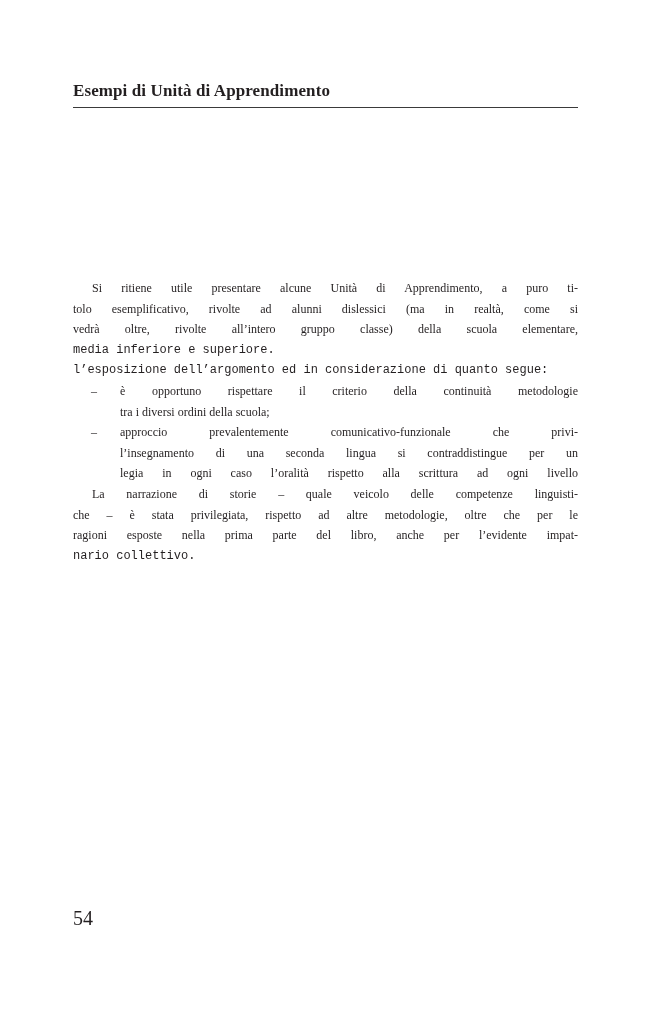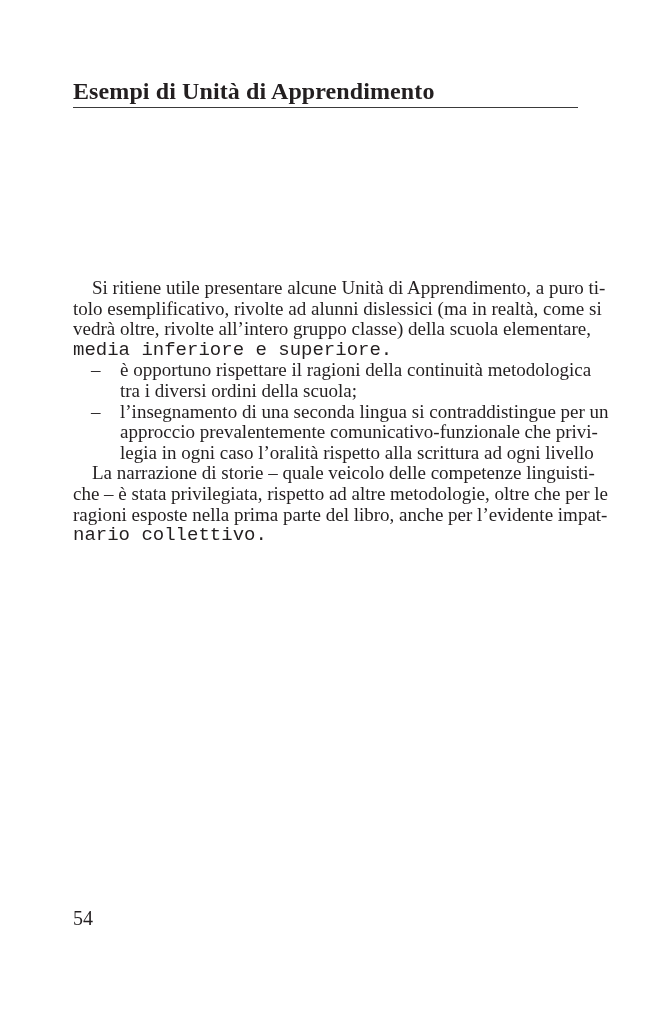--- a/index.html
+++ b/index.html
@@ -26,31 +26,31 @@
       position: absolute;
       left: 0;
       top: 78px;
       width: 505px;
       border-bottom: 1px solid #3a3a3a;
       padding-bottom: 3px;
     }
     .chapter-title {
       font-family: "Liberation Serif", serif;
       font-weight: bold;
-      font-size: 24px;
+      font-size: 17px;
       line-height: 26px;
       margin: 0;
       letter-spacing: 0.1px;
     }
     .body-text {
       position: absolute;
       left: 0;
       top: 278px;
       width: 505px;
-      font-size: 19px;
+      font-size: 12px;
       line-height: 20.6px;
       text-align: justify;
     }
     .para {
       margin: 0;
       text-indent: 19px;
       text-align: justify;
     }
     .para .ln {
       display: block;
@@ -105,32 +105,33 @@
   <div class="body-text">
 
     <p class="para">
       <span class="ln">Si ritiene utile presentare alcune Unità di Apprendimento, a puro ti-</span>
       <span class="ln" style="text-indent:0">tolo esemplificativo, rivolte ad alunni dislessici (ma in realtà, come si</span>
       <span class="ln" style="text-indent:0">vedrà oltre, rivolte all’intero gruppo classe) della scuola elementare,</span>
       <span class="ln last" style="text-indent:0">media inferiore e superiore.</span>
     </p>
 
     <p class="para">
+      <span class="ln last" style="text-indent:0">l’esposizione dell’argomento ed in considerazione di quanto segue:</span>
     </p>
 
     <ul class="list">
       <li class="list-item">
         <span class="dash">–</span>
-        <span class="ln">è opportuno rispettare il ragioni della continuità metodologica</span>
+        <span class="ln">è opportuno rispettare il criterio della continuità metodologie</span>
         <span class="ln last">tra i diversi ordini della scuola;</span>
       </li>
       <li class="list-item">
         <span class="dash">–</span>
+        <span class="ln">approccio prevalentemente comunicativo-funzionale che privi-</span>
         <span class="ln">l’insegnamento di una seconda lingua si contraddistingue per un</span>
-        <span class="ln">approccio prevalentemente comunicativo-funzionale che privi-</span>
         <span class="ln">legia in ogni caso l’oralità rispetto alla scrittura ad ogni livello</span>
       </li>
     </ul>
 
     <p class="para">
       <span class="ln">La narrazione di storie – quale veicolo delle competenze linguisti-</span>
       <span class="ln" style="text-indent:0">che – è stata privilegiata, rispetto ad altre metodologie, oltre che per le</span>
       <span class="ln" style="text-indent:0">ragioni esposte nella prima parte del libro, anche per l’evidente impat-</span>
       <span class="ln last" style="text-indent:0">nario collettivo.</span>
     </p>

